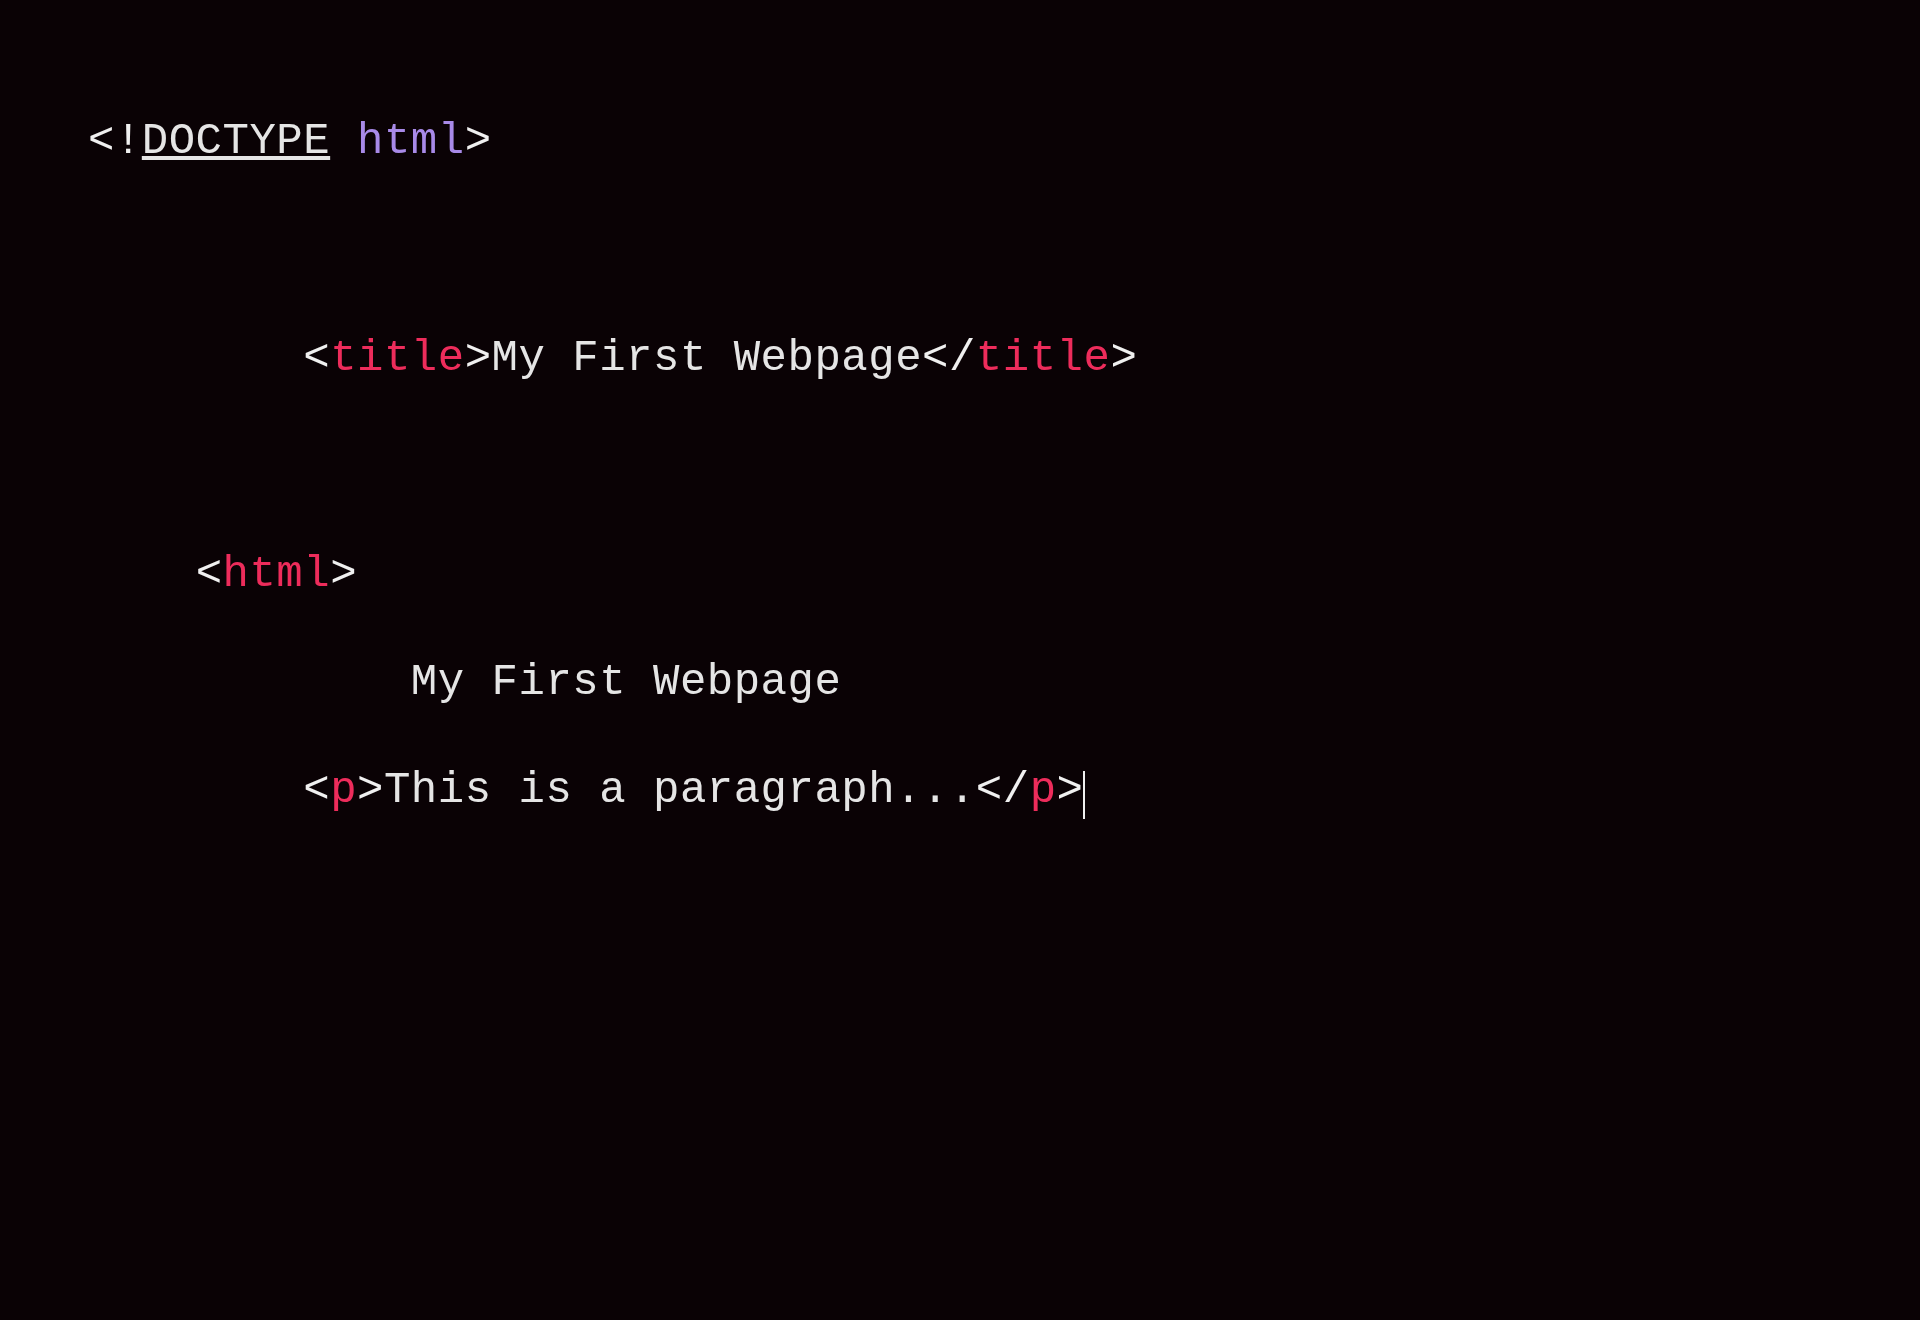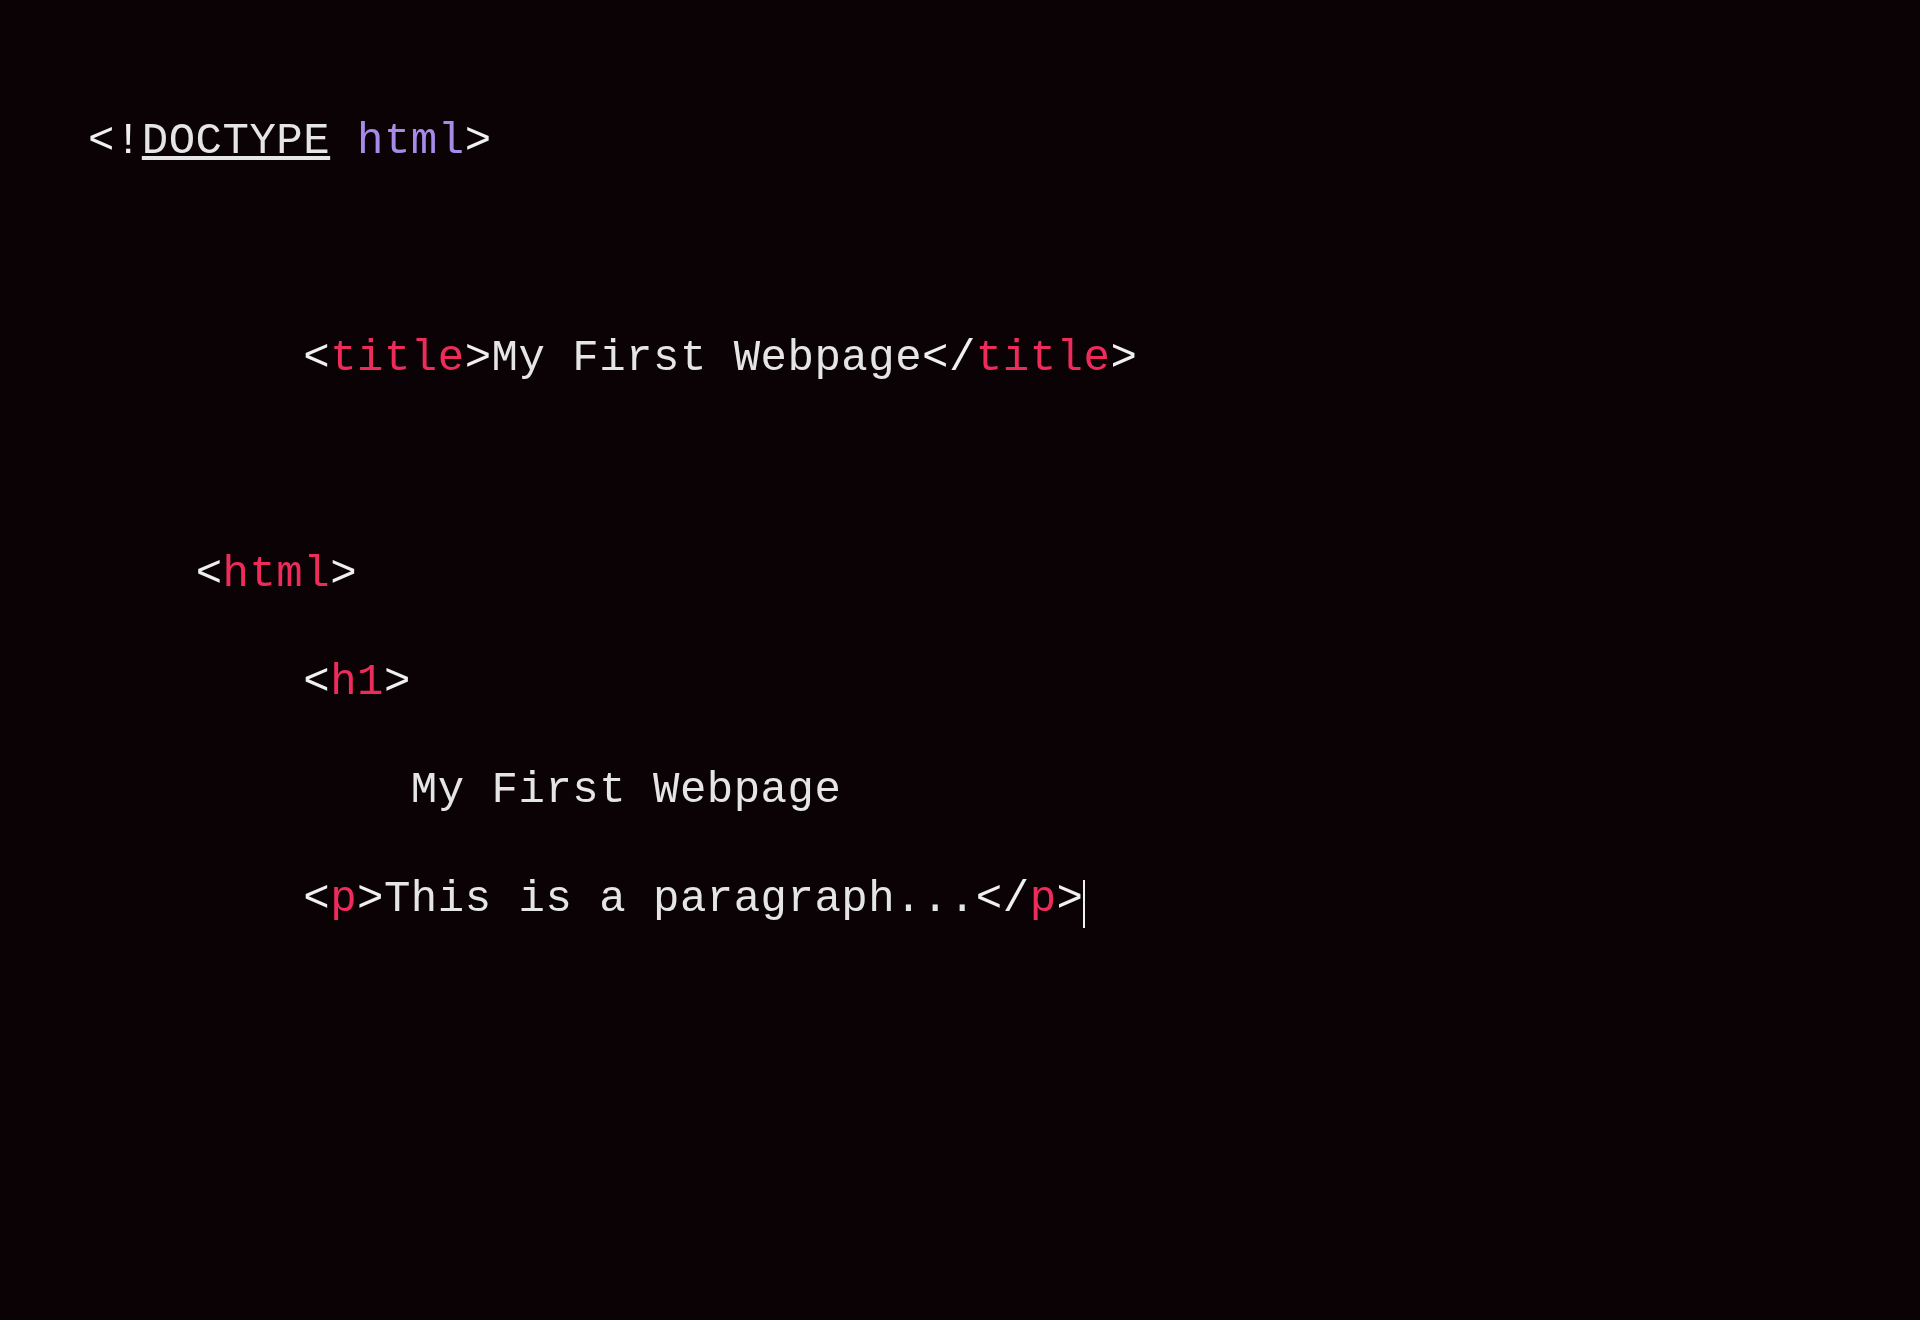--- a/index.html
+++ b/index.html
@@ -54,19 +54,18 @@
   </style>
 </head>
 <body>
 
 <div class="code-container">
 <div class="line"><span class="bracket">&lt;!</span><span class="doctype">DOCTYPE</span><span class="text-content"> </span><span class="html-attr">html</span><span class="bracket">&gt;</span></div>
 <div class="line"> </div>
 <div class="line">        <span class="bracket">&lt;</span><span class="tag">title</span><span class="bracket">&gt;</span><span class="text-content">My First Webpage</span><span class="bracket">&lt;/</span><span class="tag">title</span><span class="bracket">&gt;</span></div>
 <div class="line"> </div>
 <div class="line">    <span class="bracket">&lt;</span><span class="tag">html</span><span class="bracket">&gt;</span></div>
-<div class="line">        <span class="bracket">&lt;</span><span class="tag">h1</span><span class="bracket">&gt;</span></div>
 <div class="line">            <span class="text-content">My First Webpage</span></div>
 <div class="line">        <span class="bracket">&lt;</span><span class="tag">p</span><span class="bracket">&gt;</span><span class="text-content">This is a paragraph...</span><span class="bracket">&lt;/</span><span class="tag">p</span><span class="bracket">&gt;</span><span class="cursor"></span></div>
 
 
 
 </div>
 
 </body></html>

